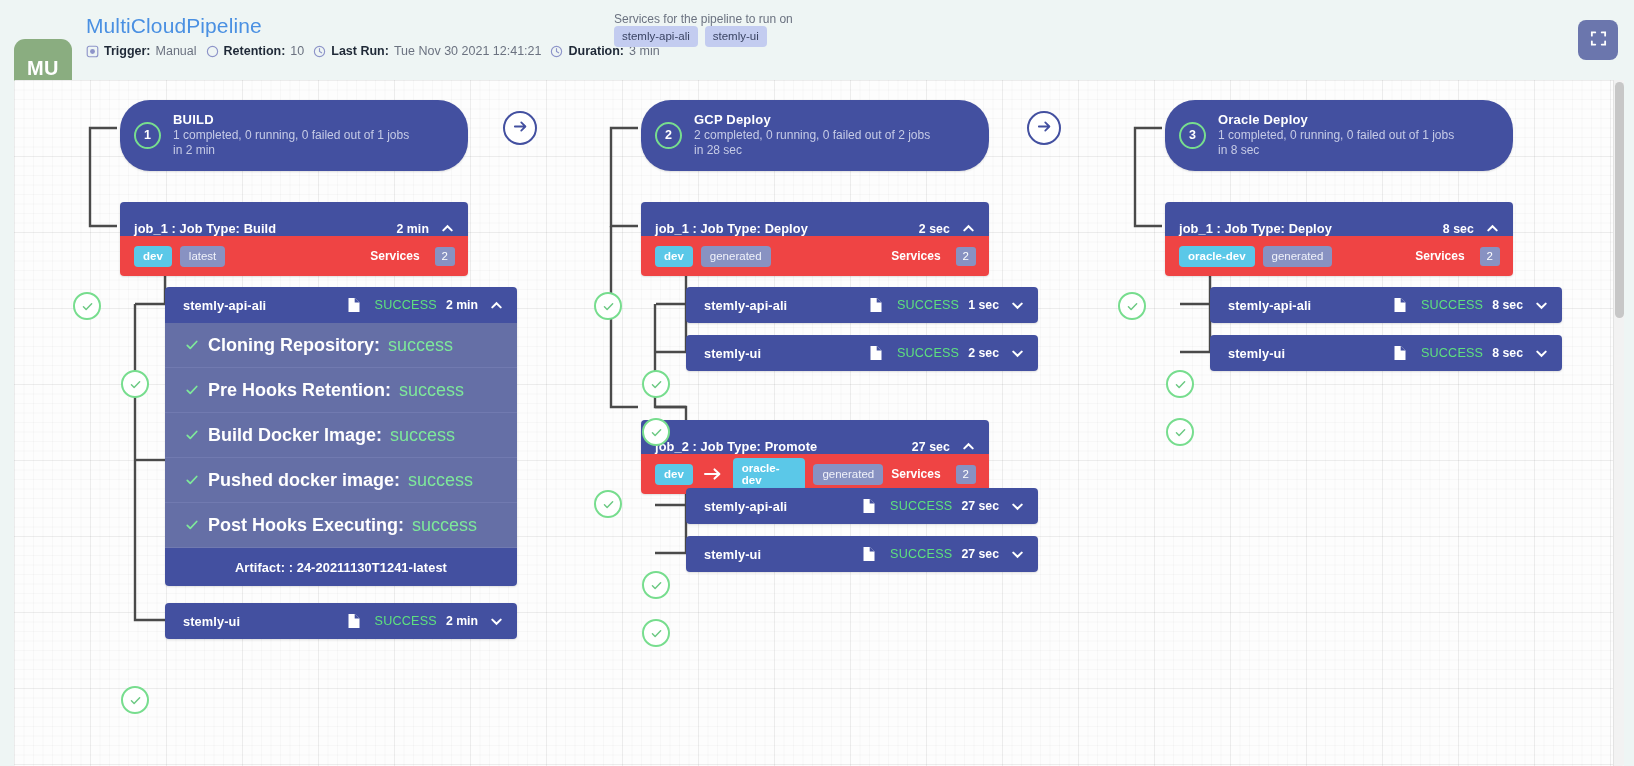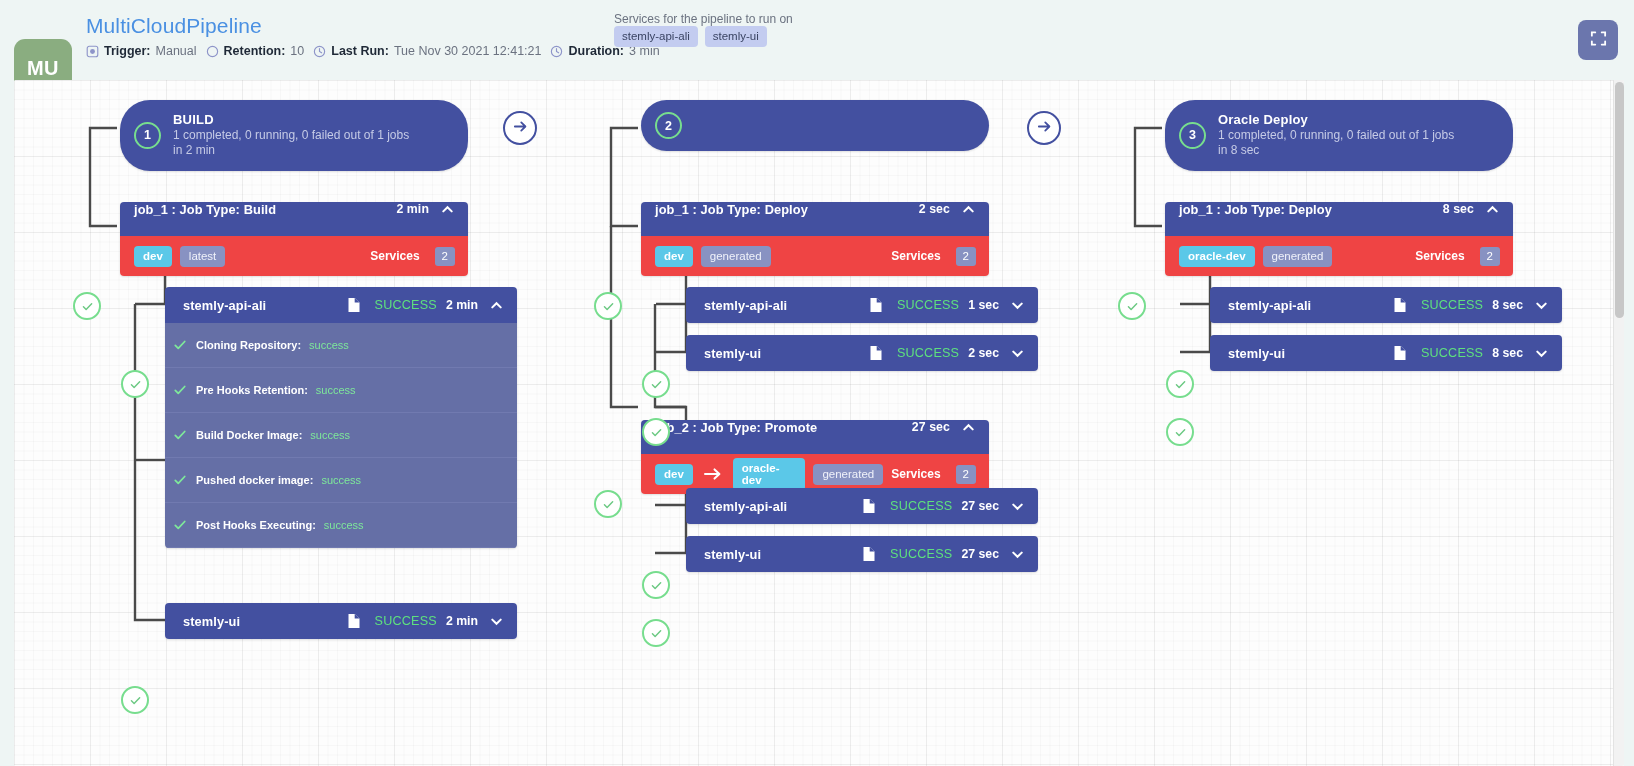--- a/index.html
+++ b/index.html
@@ -162,21 +162,21 @@
     border: 2px solid #4350a0;
     background: #ffffff;
     display: flex; align-items: center; justify-content: center;
   }
 
   .job-card { border-radius: 4px; overflow: hidden; box-shadow: 0 1px 2px rgba(0,0,0,0.12); }
   .job-head {
     background: #4350a0;
     color: #ffffff;
     height: 34px;
-    display: flex; align-items: flex-start;
+    display: flex; align-items: flex-end;
     padding: 0 13px 0 14px;
     font-size: 12.8px;
     font-weight: bold;
     letter-spacing: 0.1px;
   }
   .job-head .spacer { flex: 1; }
   .job-dur { font-size: 12.3px; font-weight: bold; margin-right: 11px; }
   .chev { display: flex; align-items: center; }
 
   .job-body {
@@ -221,23 +221,23 @@
   .task-name { font-weight: bold; letter-spacing: 0.1px; }
   .task-head .spacer { flex: 1; }
   .doc-ico { margin-right: 14px; display: flex; align-items: center; }
   .status-ok { color: #5ee07e; font-size: 12.6px; letter-spacing: 0.2px; }
   .task-dur { font-size: 12.3px; font-weight: bold; color: #ffffff; margin-left: 9px; margin-right: 11px; }
 
   .steps { background: #656fa6; }
   .step-row {
     height: 45px;
     display: flex; align-items: center;
-    padding-left: 8px;
+    padding-left: 20px;
     border-bottom: 1px solid #717ab0;
-    font-size: 11px;
+    font-size: 18px;
     color: #ffffff;
   }
   .step-check { margin-right: 9px; display: flex; align-items: center; }
   .step-label { font-weight: bold; }
   .step-status { color: #7ee89a; margin-left: 8px; }
   .artifact-row {
     background: #4350a0;
     height: 38px;
     display: flex; align-items: center; justify-content: center;
     color: #ffffff;
@@ -445,20 +445,21 @@
       <div class="step-row">
         <span class="step-check">
           <svg width="14" height="14" viewBox="0 0 16 16" fill="none" stroke="#7ee89a" stroke-width="2" stroke-linecap="round" stroke-linejoin="round">
               <path d="M2.6 8.4l3.4 3.4 7.4-7.8"></path>
             </svg>
         </span>
         <span class="step-label">Post Hooks Executing:</span>
         <span class="step-status">success</span>
       </div>
     </div>
+    <div class="artifact-row">Artifact: : 24-20211130T1241-latest</div>
   </div>
 
   <div class="node task-card" style="left:151px; top:523px; width:352px;">
     <div class="task-head">
       <span class="task-name">stemly-ui</span>
       <span class="spacer"></span>
       <span class="doc-ico">
         <svg width="14" height="16" viewBox="0 0 14 16">
             <path d="M1.5 1h6.2L12.5 5.6V15H1.5z" fill="#ffffff"></path>
             <path d="M7.7 1v4.6h4.8" fill="#4350a0"></path>
@@ -494,20 +495,25 @@
     <span>
       <svg width="17" height="17" viewBox="0 0 18 18" fill="none" stroke="#4350a0" stroke-width="1.9" stroke-linecap="round" stroke-linejoin="round">
           <path d="M3 9h11M9.8 4.6L14.2 9l-4.4 4.4"></path>
         </svg>
     </span>
   </div>
 
   <div class="node" style="left:627px; top:20px; width:348px;">
     <div class="stage-pill">
       <div class="stage-num">2</div>
+      <div class="stage-text">
+        <div class="stage-name">GCP Deploy</div>
+        <div class="stage-sub">2 completed, 0 running, 0 failed out of 2 jobs</div>
+        <div class="stage-sub">in 28 sec</div>
+      </div>
     </div>
   </div>
 
   <div class="node job-card" style="left:627px; top:122px; width:348px;">
     <div class="job-head">
       <span>job_1 : Job Type: Deploy</span>
       <span class="spacer"></span>
       <span class="job-dur">2 sec</span>
       <span class="chev">
         <svg width="15" height="15" viewBox="0 0 16 16" fill="none" stroke="#ffffff" stroke-width="2.2" stroke-linecap="round">

